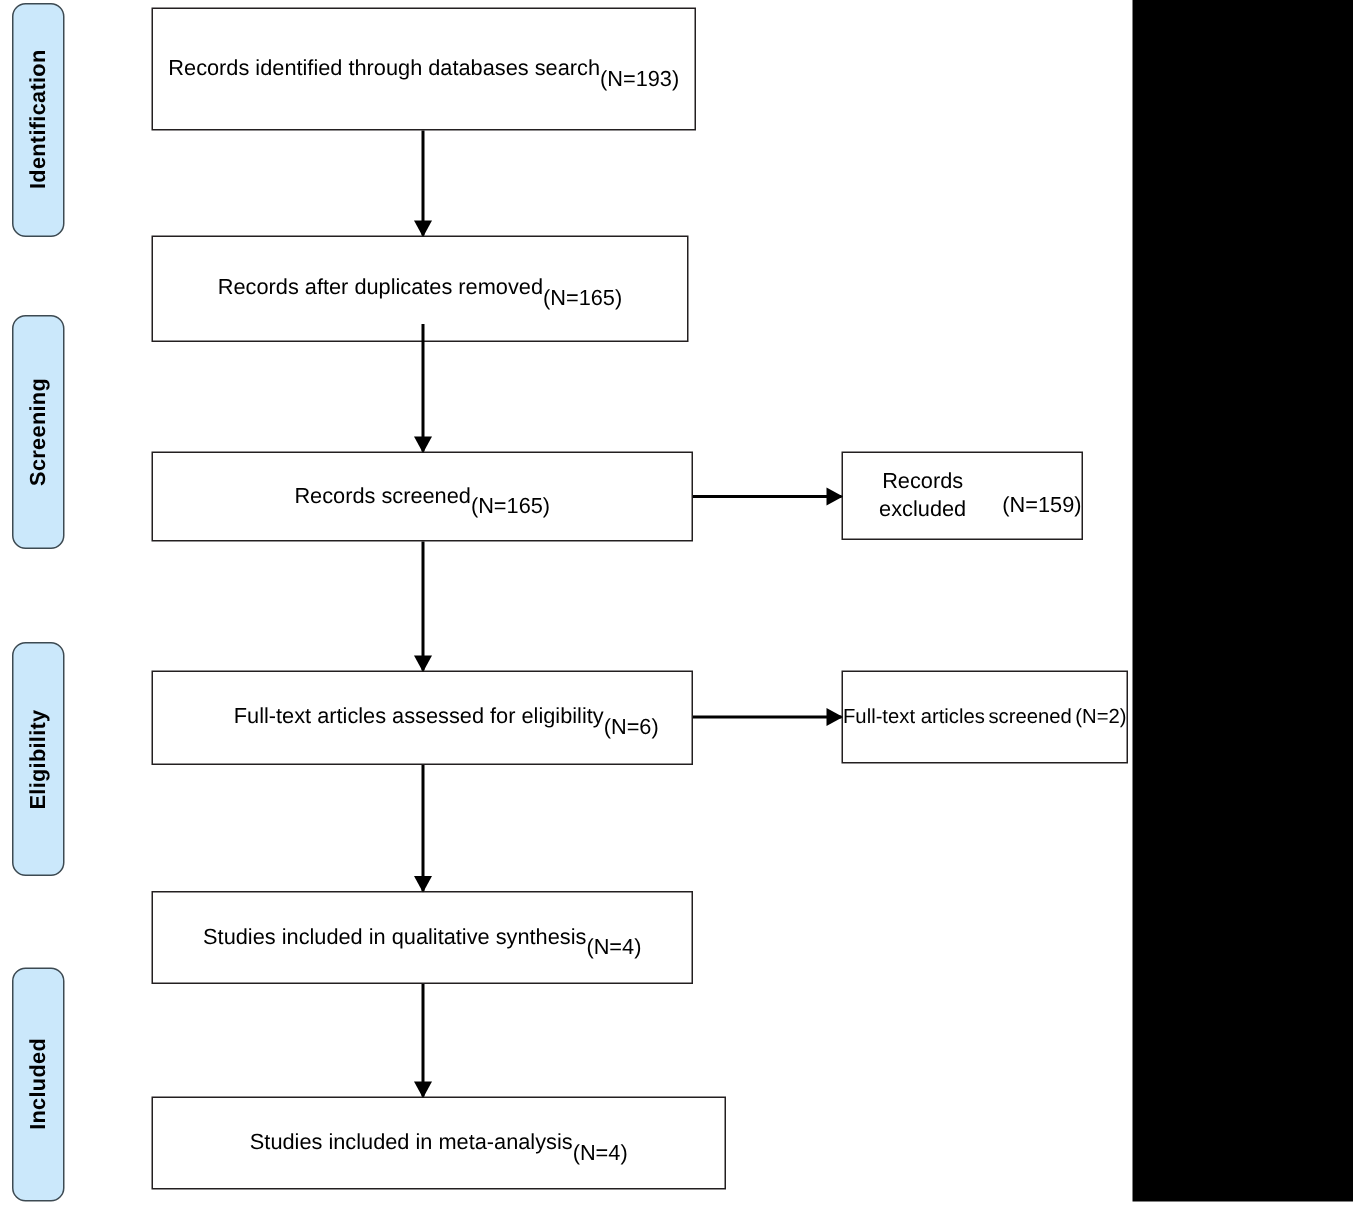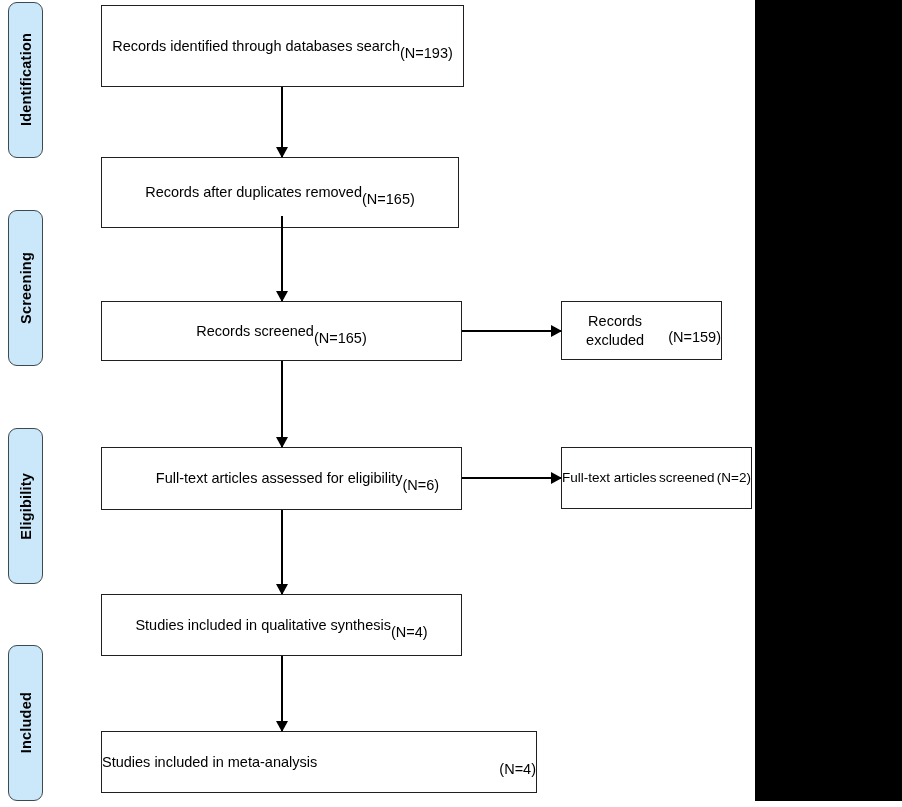--- a/index.html
+++ b/index.html
@@ -151,21 +151,21 @@
   <div class="flow-box two-line-gap" style="left:101px; top:447px; width:361px; height:63px;padding-left:32px;">
     <span class="line1">Full-text articles assessed for eligibility</span>
     <span class="line2">(N=6)</span>
   </div>
 
   <div class="flow-box two-line-gap" style="left:101px; top:594px; width:361px; height:62px;">
     <span class="line1">Studies included in qualitative synthesis</span>
     <span class="line2">(N=4)</span>
   </div>
 
-  <div class="flow-box two-line-gap" style="left:101px; top:731px; width:436px; height:62px;justify-content:space-between;">
+  <div class="flow-box two-line-gap" style="left:101px; top:731px; width:383px; height:62px;">
     <span class="line1">Studies included in meta-analysis</span>
     <span class="line2">(N=4)</span>
   </div>
 
   <div class="flow-box two-line-gap" style="left:561px; top:301px; width:161px; height:59px;">
     <span class="line1">Records excluded</span>
     <span class="line2">(N=159)</span>
   </div>
 
   <div class="flow-box tight" style="left:561px; top:447px; width:191px; height:62px;justify-content:space-between;">

